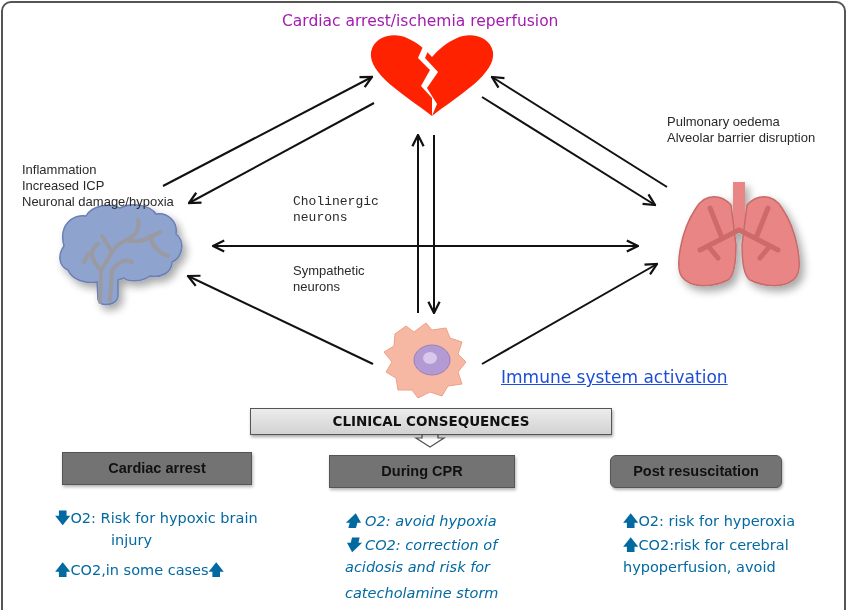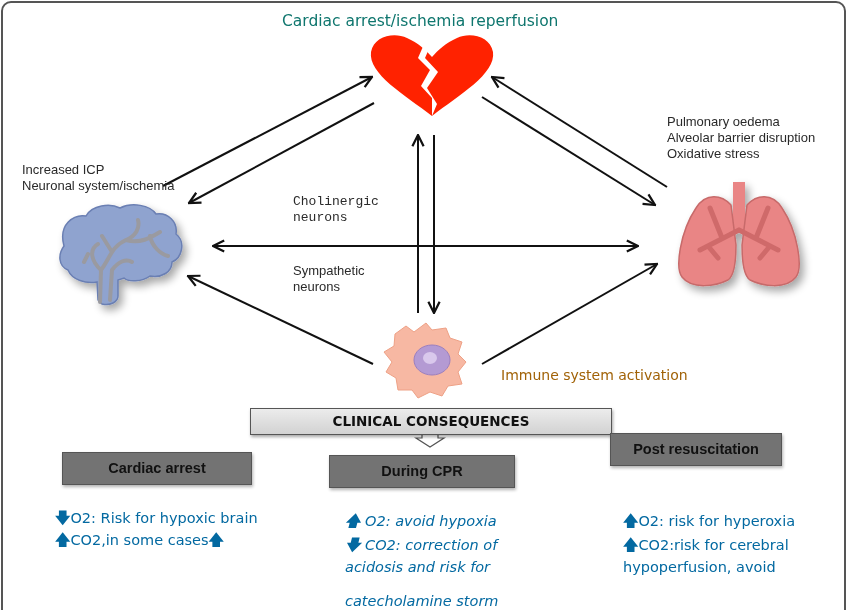--- a/index.html
+++ b/index.html
@@ -5,22 +5,22 @@
     html, body { margin: 0; padding: 0; background: #ffffff; }
     body { width: 850px; height: 610px; position: relative; overflow: hidden; }
     .frame {
       position: absolute; left: 1px; top: 1px; width: 845px; height: 640px;
       border: 2px solid #555; border-radius: 10px; box-sizing: border-box;
       background: #fff;
     }
     svg.arrows { position: absolute; left: 0; top: 0; width: 850px; height: 610px; pointer-events: none; }
     .lbl { position: absolute; font-family: "Liberation Sans", sans-serif; color: #222; }
     .arial { font-size: 13px; line-height: 16px; color: #2a2a2a; }
-    .title-top { left: 282px; top: 12px; font-family: "DejaVu Sans", sans-serif; font-size: 15.5px; color: #0f766e; }
-    .immune { left: 501px; top: 367px; font-family: "DejaVu Sans", sans-serif; font-size: 14px; color: #a16207; }
+    .title-top { left: 282px; top: 12px; font-family: "DejaVu Sans", sans-serif; font-size: 15.5px; color: #a21caf; }
+    .immune { left: 501px; top: 367px; font-family: "DejaVu Sans", sans-serif; font-size: 17px; color: #1d4ed8; text-decoration: underline; }
     .brain-text { left: 22px; top: 162px; }
     .lung-text { left: 643px; top: 114px; margin-left: 24px; }
     .chol { left: 293px; top: 194px; font-family: Liberation Mono, monospace; }
     .symp { left: 293px; top: 263px; }
     .line { display: block; white-space: nowrap; }
 
     .cc-box {
       position: absolute; left: 250px; top: 408px; width: 360px; height: 25px;
       background: linear-gradient(#ececec, #d2d2d2); border: 1px solid #555;
       box-shadow: 1px 2px 3px rgba(0,0,0,0.35);
@@ -28,21 +28,21 @@
       text-align: center; line-height: 25px; color: #111;
     }
     .cat-box {
       position: absolute; height: 31px; background: #737373; border: 1px solid #555;
       box-shadow: 1px 2px 3px rgba(0,0,0,0.3);
       font-family: Liberation Sans, sans-serif; font-weight: bold; font-size: 14.5px;
       text-align: center; line-height: 31px; color: #111;
     }
     .cat1 { left: 62px; top: 452px; width: 188px; }
     .cat2 { left: 329px; top: 455px; width: 184px; }
-    .cat3 { left: 610px; top: 433px; width: 170px; }
+    .cat3 { left: 610px; top: 455px; width: 170px; border-radius: 6px; }
 
     .bullets { position: absolute; font-family: "DejaVu Sans", sans-serif; font-size: 14.5px; line-height: 22px; color: #0369a1; }
     .b1 { left: 55px; top: 507px; width: 260px; }
     .b2 { left: 345px; top: 510px; width: 230px; font-style: italic; }
     .b3 { left: 623px; top: 510px; width: 215px; }
     .arr { font-weight: bold; font-size: 15px; }
     .row { display: block; }
     .indent { padding-left: 56px; }
     .b2 .row, .b3 .row { margin-bottom: 2px; }
   </style>
@@ -108,28 +108,28 @@
   </g>
 
   <g>
     <path d="M422,434 L438,434 L438,438 L444,438 L430,447 L416,438 L422,438 Z" fill="#fff" stroke="#555" stroke-width="1.2"></path>
   </g>
 </svg>
 
 <div class="lbl title-top">Cardiac arrest/ischemia reperfusion</div>
 
 <div class="lbl arial brain-text">
+  <span class="line">Inflammation</span>
   <span class="line">Increased ICP</span>
-  <span class="line">Neuronal system/ischemia</span>
+  <span class="line">Neuronal damage/hypoxia</span>
 </div>
 
 <div class="lbl arial lung-text">
   <span class="line">Pulmonary oedema</span>
   <span class="line">Alveolar barrier disruption</span>
-  <span class="line">Oxidative stress</span>
 </div>
 
 <div class="lbl arial chol">
   <span class="line">Cholinergic</span>
   <span class="line">neurons</span>
 </div>
 <div class="lbl arial symp">
   <span class="line">Sympathetic</span>
   <span class="line">neurons</span>
 </div>
@@ -140,33 +140,34 @@
 
 <div class="cat-box cat1">Cardiac arrest</div>
 <div class="cat-box cat2">During CPR</div>
 <div class="cat-box cat3">Post resuscitation</div>
 
 <div class="bullets b1">
   <span class="row">
     <span class="arr">🡇</span><span>O2:</span>
     <span>Risk for hypoxic brain</span>
   </span>
+  <span class="row indent" style="margin-bottom:8px;">injury</span>
   <span class="row">
     <span class="arr">🡅</span><span>CO2,</span><span>in some cases</span><span class="arr">🡅</span>
   </span>
 </div>
 
 <div class="bullets b2">
   <span class="row">
     <span class="arr">🡅</span><span> O2: avoid hypoxia</span>
   </span>
   <span class="row" style="margin-bottom:0;">
     <span class="arr">🡇</span><span> CO2: correction of</span>
   </span>
-  <span class="row" style="margin-bottom:12px;">acidosis and risk for</span>
+  <span class="row" style="margin-bottom:4px;">acidosis and risk for</span>
   <span class="row">catecholamine storm</span>
 </div>
 
 <div class="bullets b3">
   <span class="row">
     <span class="arr">🡅</span><span>O2: risk for hyperoxia</span>
   </span>
   <span class="row" style="margin-bottom:0;">
     <span class="arr">🡅</span><span>CO2:risk for cerebral</span>
   </span>

